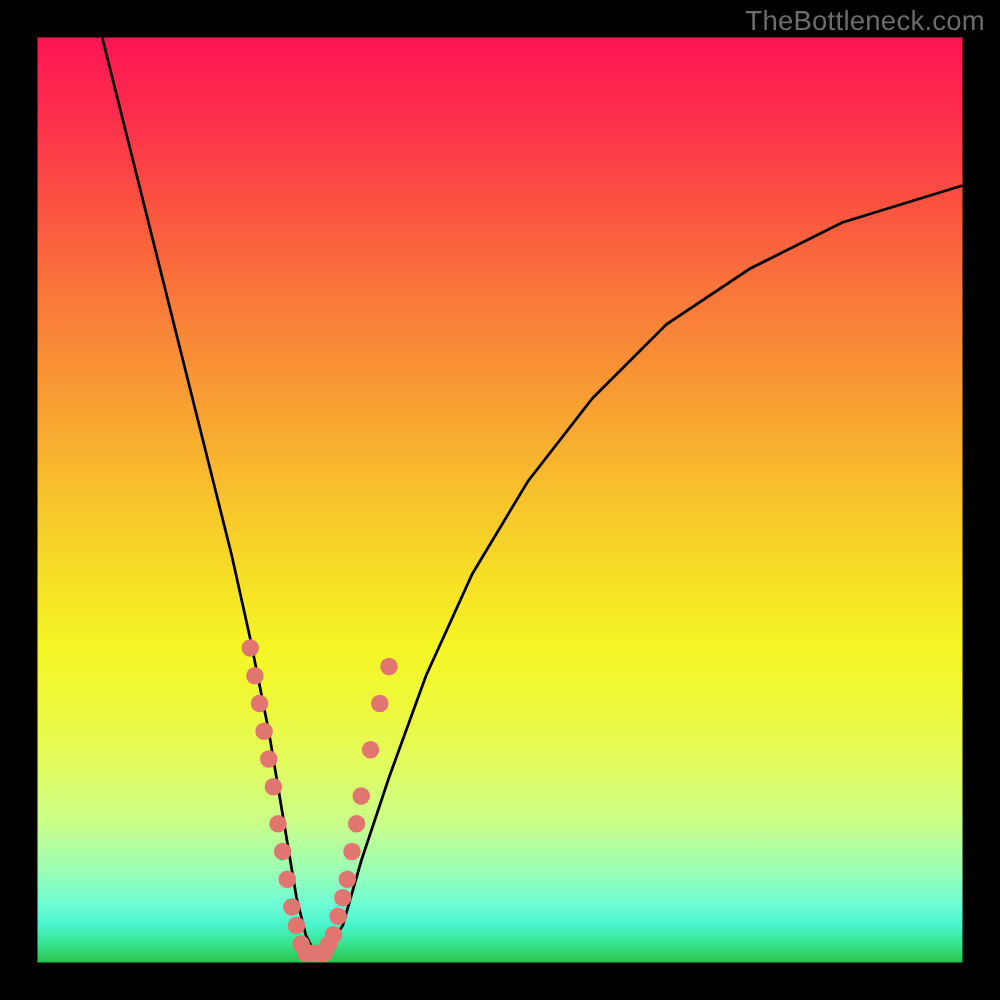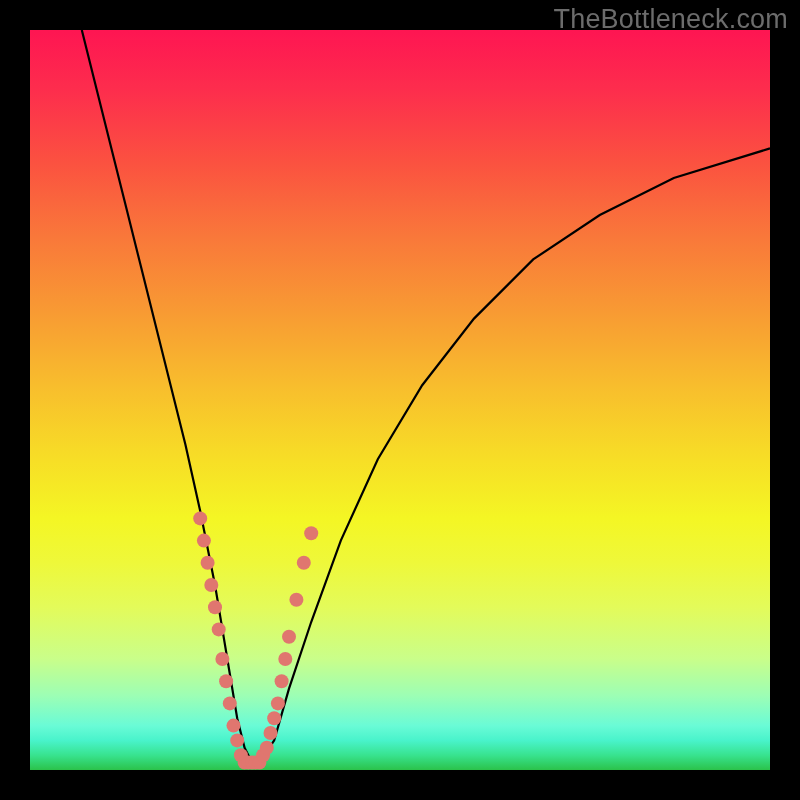--- a/index.html
+++ b/index.html
@@ -42,21 +42,21 @@
       #49f3cb 96%,
       #38e38f 98%,
       #2bc24a 100%
     );
   }
   .watermark {
     position: absolute;
     top: 4px;
     right: 12px;
     color: #6c6c6c;
-    font-size: 27px;
+    font-size: 22px;
     letter-spacing: 0.2px;
     font-weight: 400;
     user-select: none;
   }
   svg.curve {
     position: absolute;
     top: 0; left: 0;
     width: 740px;
     height: 740px;
     overflow: visible;

